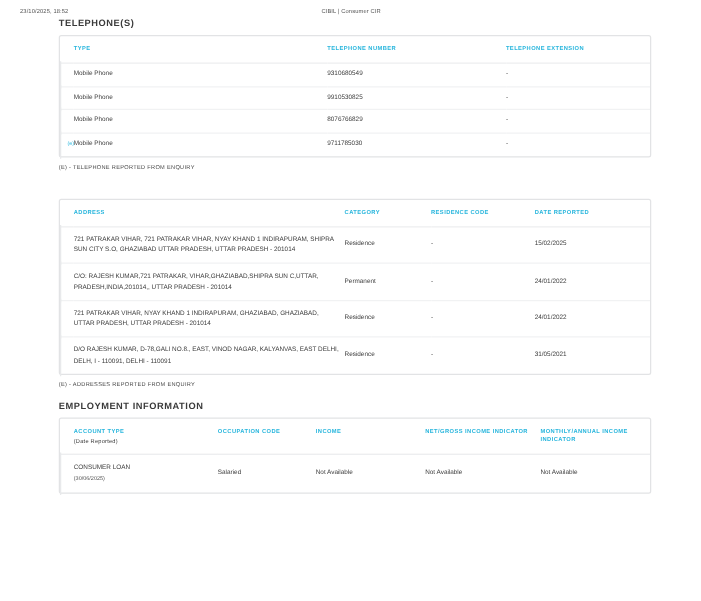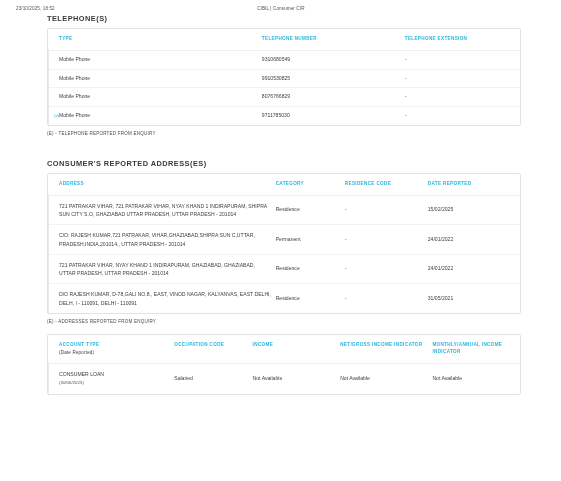--- a/index.html
+++ b/index.html
@@ -163,21 +163,20 @@
     </div>
   </div>
   <div class="footnote">(e) - TELEPHONE REPORTED FROM ENQUIRY</div>
 
   <div class="sp-10"></div>
 
 
   <div class="sp-13"></div>
 
   <div class="section">
-    <div class="section-title">CONSUMER'S REPORTED ADDRESS(ES)</div>
     <div class="card addr-wrap">
       <table>
         <colgroup>
           <col class="rowmark">
             <col class="addr-col-addr">
             <col class="addr-col-cat">
             <col class="addr-col-res">
             <col class="addr-col-date">
         </colgroup>
         <thead>
@@ -220,20 +219,21 @@
           </tr>
         </tbody>
       </table>
     </div>
   </div>
   <div class="footnote">(e) - ADDRESSES REPORTED FROM ENQUIRY</div>
 
   <div class="sp-10"></div>
 
   <div class="section">
+    <div class="section-title">EMPLOYMENT INFORMATION</div>
     <div class="card emp-wrap">
       <table>
         <colgroup>
           <col class="rowmark">
             <col class="emp-col-1">
             <col class="emp-col-2">
             <col class="emp-col-3">
             <col class="emp-col-4">
             <col class="emp-col-5">
         </colgroup>

